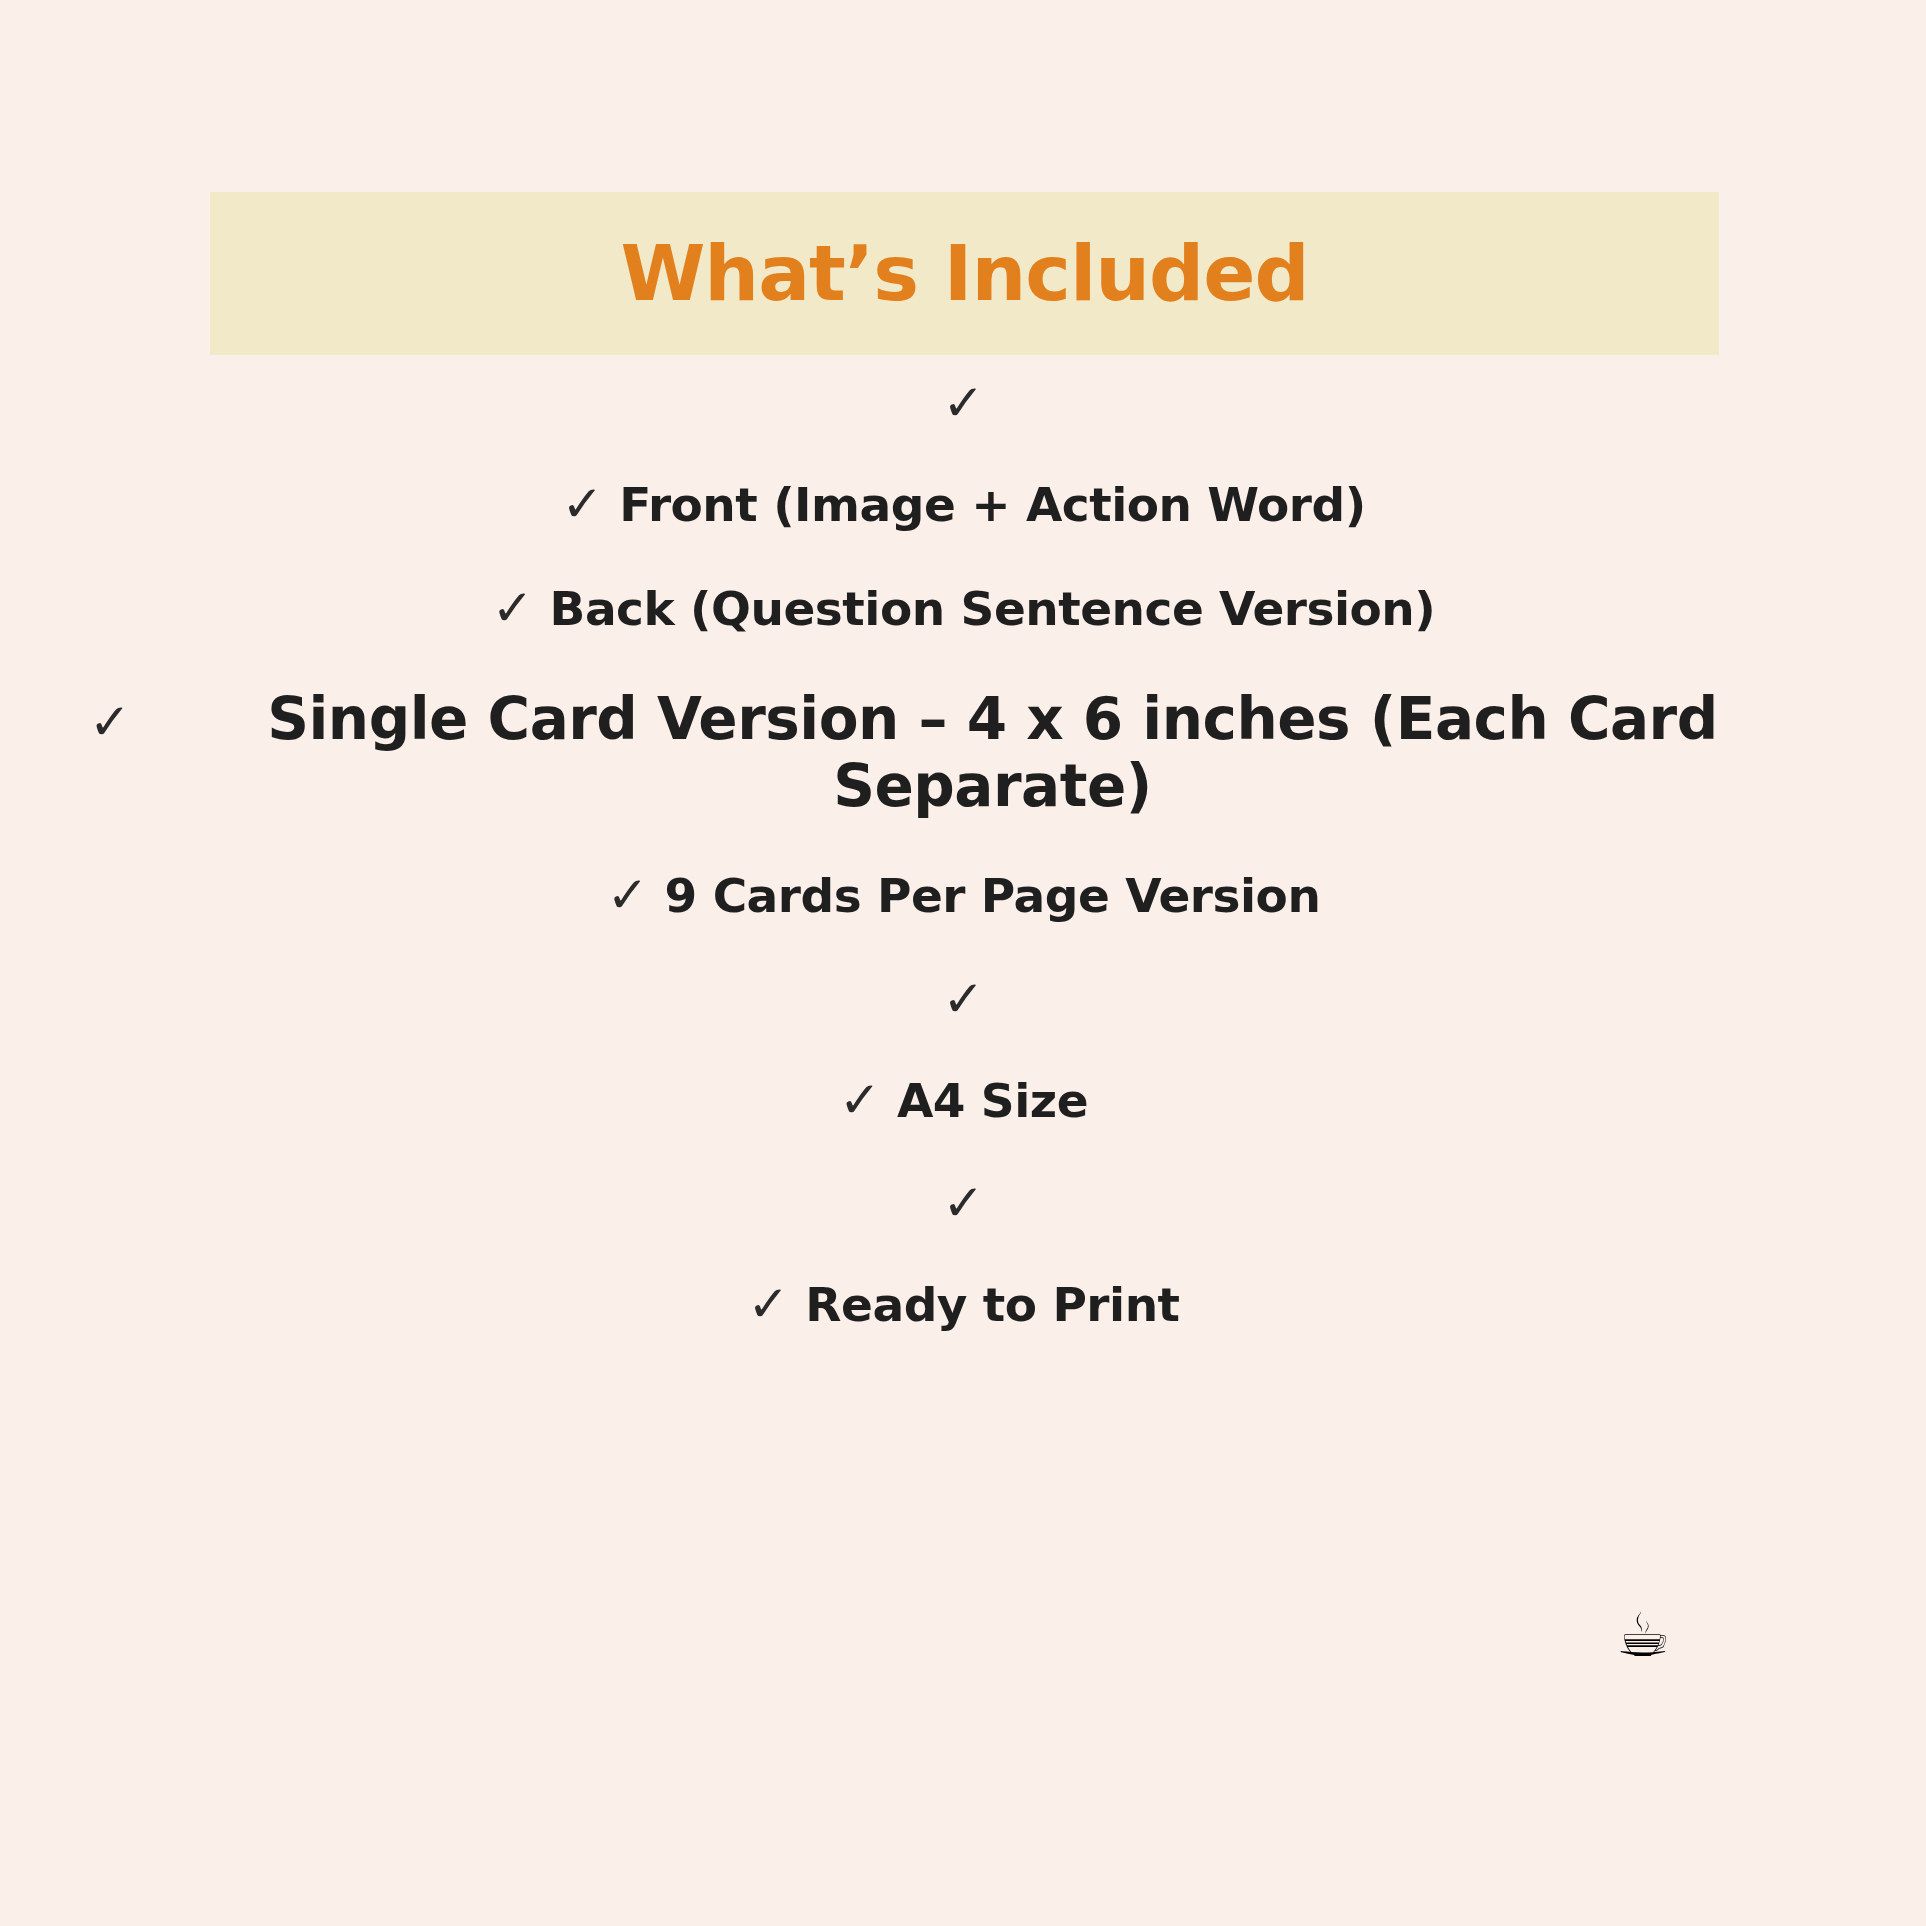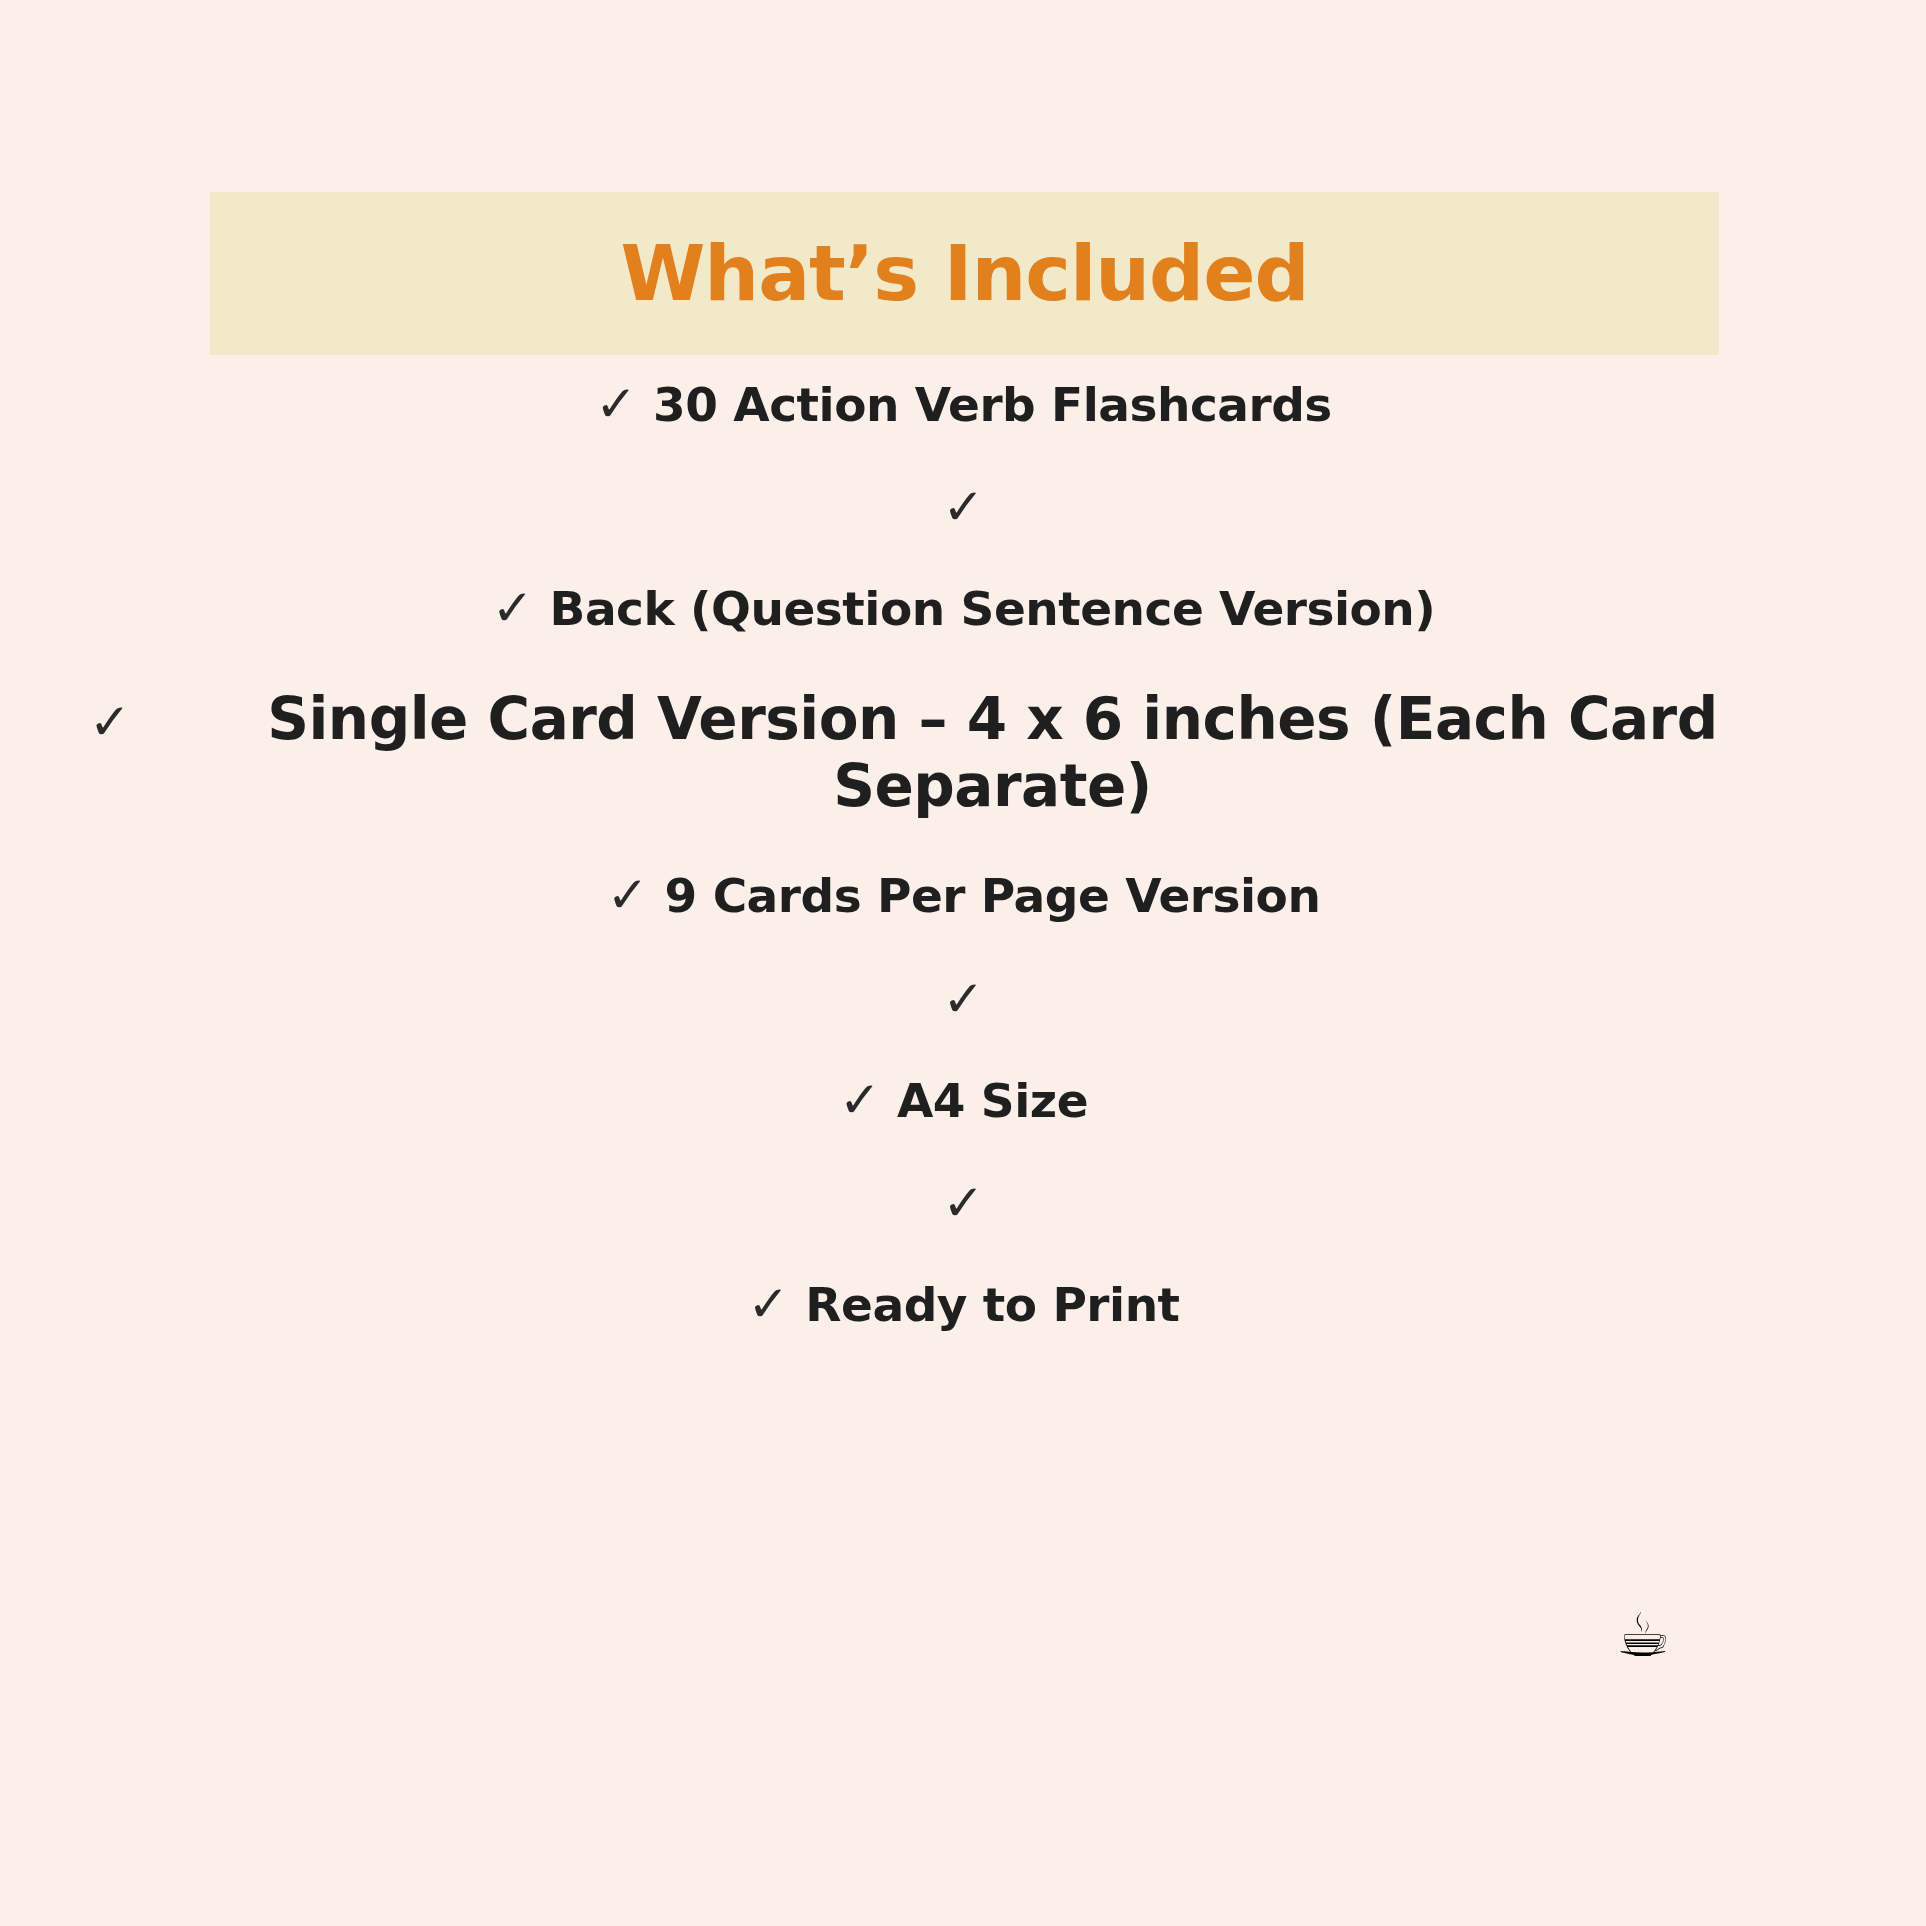--- a/index.html
+++ b/index.html
@@ -104,25 +104,25 @@
 <div class="page">
 
   <div class="title-band">
     <div class="title">What’s Included</div>
   </div>
 
   <div class="list">
 
     <div class="item">
       <span class="check">✓</span>
-      <span class="item-text">30 Action Verb Flashcards</span>
     </div>
 
     <div class="item">
       <span class="check">✓</span>
+      <span class="item-text">Front (Image + Action Word)</span>
     </div>
 
     <div class="item">
       <span class="check">✓</span>
       <span class="item-text">Back (Question Sentence Version)</span>
     </div>
 
     <div class="item wide">
       <span class="check">✓</span>
       <span class="item-text">Single Card Version – 4 x 6 inches (Each Card Separate)</span>

